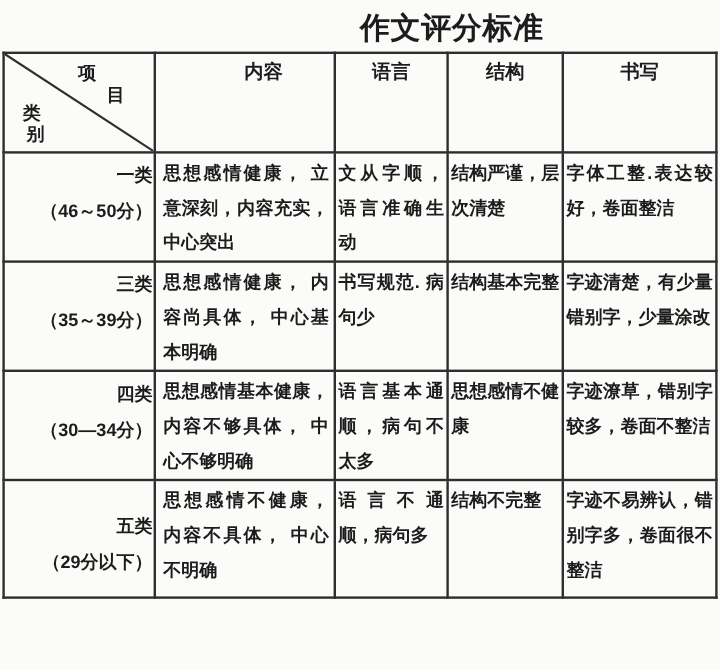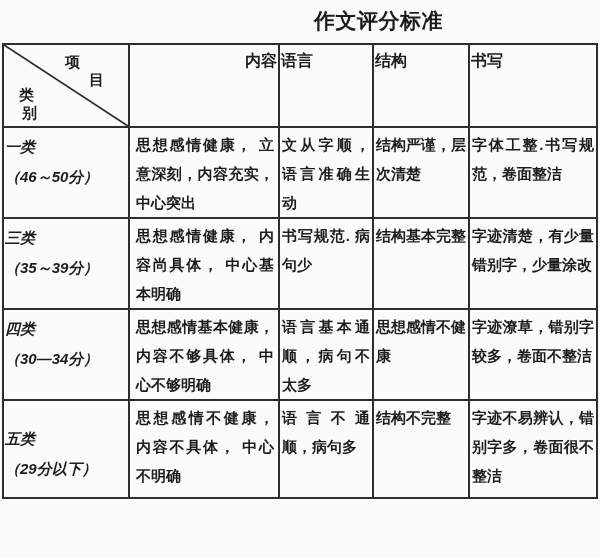--- a/index.html
+++ b/index.html
@@ -8,23 +8,23 @@
     width: 600px;
     height: 558px;
     overflow: hidden;
     background: #fbfbf9;
     font-family: "Liberation Sans", "DejaVu Sans", sans-serif;
     color: #1c1c1c;
     position: relative;
   }
   .page-title {
     position: absolute;
-    left: 314px;
+    left: 300px;
     top: 7px;
-    font-size: 21px;
+    font-size: 25px;
     font-weight: 700;
     letter-spacing: 0.5px;
     white-space: nowrap;
   }
   table.score-table {
     position: absolute;
     left: 2px;
     top: 43px;
     width: 594px;
     border-collapse: collapse;
@@ -39,41 +39,41 @@
   tr.row-header  { height: 83px; }
   tr.row-1 { height: 88px; }
   tr.row-2 { height: 65px; }
   tr.row-3 { height: 86px; border-radius: 17px; }
   tr.row-4 { height: 90px; }
   tr.row-5 { height: 98px; }
 
   
   td.hdr {
     font-size: 16px;
+    text-align: center;
     padding-top: 7px;
     line-height: 18px;
   }
-  td.hdr-content { text-align: right; padding-left: 32px; }
+  td.hdr-content { text-align: center; padding-left: 32px; }
 
   
   td.corner-cell { position: relative; padding: 0; }
   td.corner-cell svg { position: absolute; left: 0; top: 0; width: 100%; height: 100%; display: block; }
   td.corner-cell span { position: absolute; font-size: 15px; line-height: 16px; }
   .corner-p1 { left: 61px; top: 9px;  }
   .corner-p2 { left: 85px; top: 27px; }
   .corner-c1 { left: 15px; top: 42px; }
   .corner-c2 { left: 18px; top: 60px; }
 
   
   td.cat-cell {
-    text-align: left;
+    text-align: right;
     font-size: 15px;
     line-height: 30px;
     padding-top: 4px;
-    font-style: italic;
   }
   td.cat-cell .score { display: block; }
   td.cat-cell.v-center { vertical-align: middle; padding-top: 10px; }
 
   
   td.txt {
     font-size: 15px;
     line-height: 29px;
     text-align: justify;
     text-justify: inter-character;
@@ -113,21 +113,21 @@
     </tr>
 
     <tr class="row-1">
       <td class="cat-cell">
         <span class="cat">一类</span>
         <span class="score">（46～50分）</span>
       </td>
       <td class="txt content-cell">思想感情健康， 立意深刻，内容充实，中心突出</td>
       <td class="txt">文从字顺，语言准确生动</td>
       <td class="txt">结构严谨，层次清楚</td>
-      <td class="txt">字体工整.书写规范，卷面整洁</td>
+      <td class="txt">字体工整.表达较好，卷面整洁</td>
     </tr>
 
 
     <tr class="row-3">
       <td class="cat-cell">
         <span class="cat">三类</span>
         <span class="score">（35～39分）</span>
       </td>
       <td class="txt content-cell">思想感情健康， 内容尚具体， 中心基本明确</td>
       <td class="txt">书写规范. 病句少</td>

